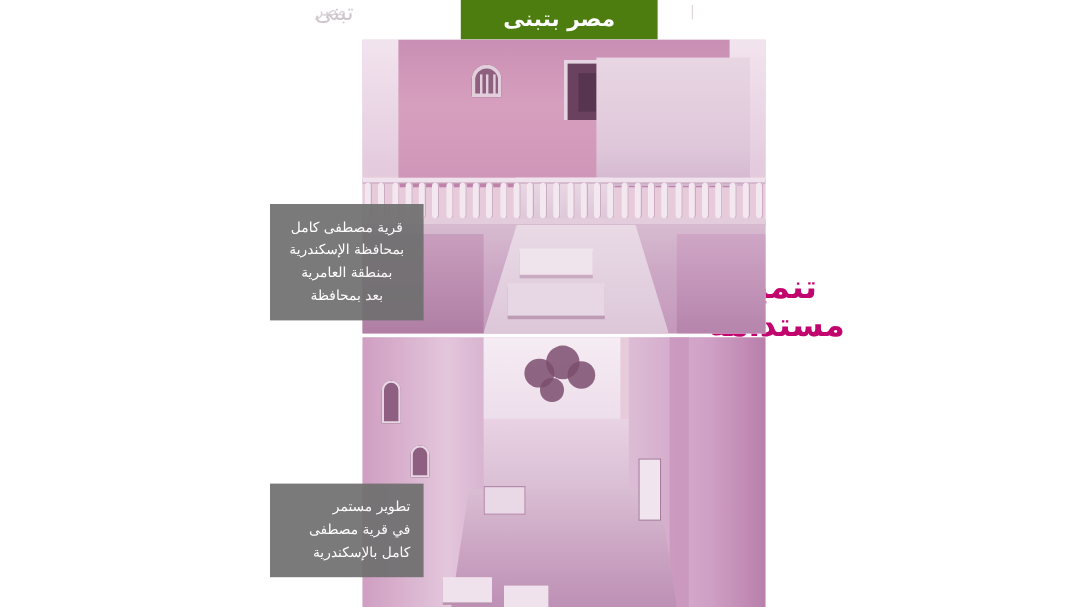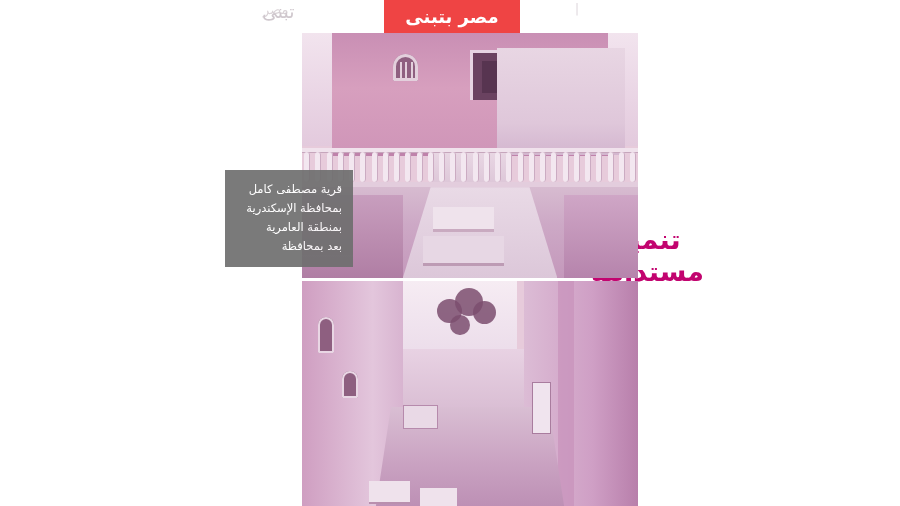--- a/index.html
+++ b/index.html
@@ -31,23 +31,23 @@
   }
   .ghost-a { left: 232px; top: 2px; transform: rotate(-1deg); margin-left: 31px; }
   .ghost-b { left: 262px; top: 0px; font-size: 19px; color: #cfc7cd; }
   .ghost-c { left: 575px; top: 2px; font-size: 12px; color: #ded7dc; }
 
   
   .title-banner {
     position: absolute;
     left: 384px;
     top: 0px;
-    width: 136px;
+    width: 164px;
     height: 33px;
-    background: #ef4444;
+    background: #4d7c0f;
     display: flex;
     align-items: center;
     justify-content: center;
   }
   .title-banner .txt {
     color: #ffffff;
     font-size: 18px;
     font-weight: bold;
     line-height: 1;
     letter-spacing: 0px;
@@ -292,20 +292,21 @@
     font-size: 11.5px;
     line-height: 1.65;
     text-align: right;
     letter-spacing: 0px;
   }
   .caption span { display: block; white-space: nowrap; }
   .caption-top {
     left: 225px;
     top: 170px;
     width: 106px;
+    text-align: center;
   }
   .caption-bottom {
     left: 225px;
     top: 403px;
     width: 106px;
   }
 </style>
 </head>
 <body>
 
@@ -404,14 +405,19 @@
     <div class="wall-right">
       <div class="pillar"></div>
     </div>
     <div class="yard"></div>
     <div class="ac-unit"></div>
     <div class="sign-post"></div>
     <div class="planter p1"></div>
     <div class="planter p2"></div>
   </div>
 
+  <div class="caption caption-bottom">
+    <span>تطوير  مستمر</span>
+    <span>في قرية مصطفى</span>
+    <span>كامل بالإسكندرية</span>
+  </div>
 
 </div>
 
 </body></html>

